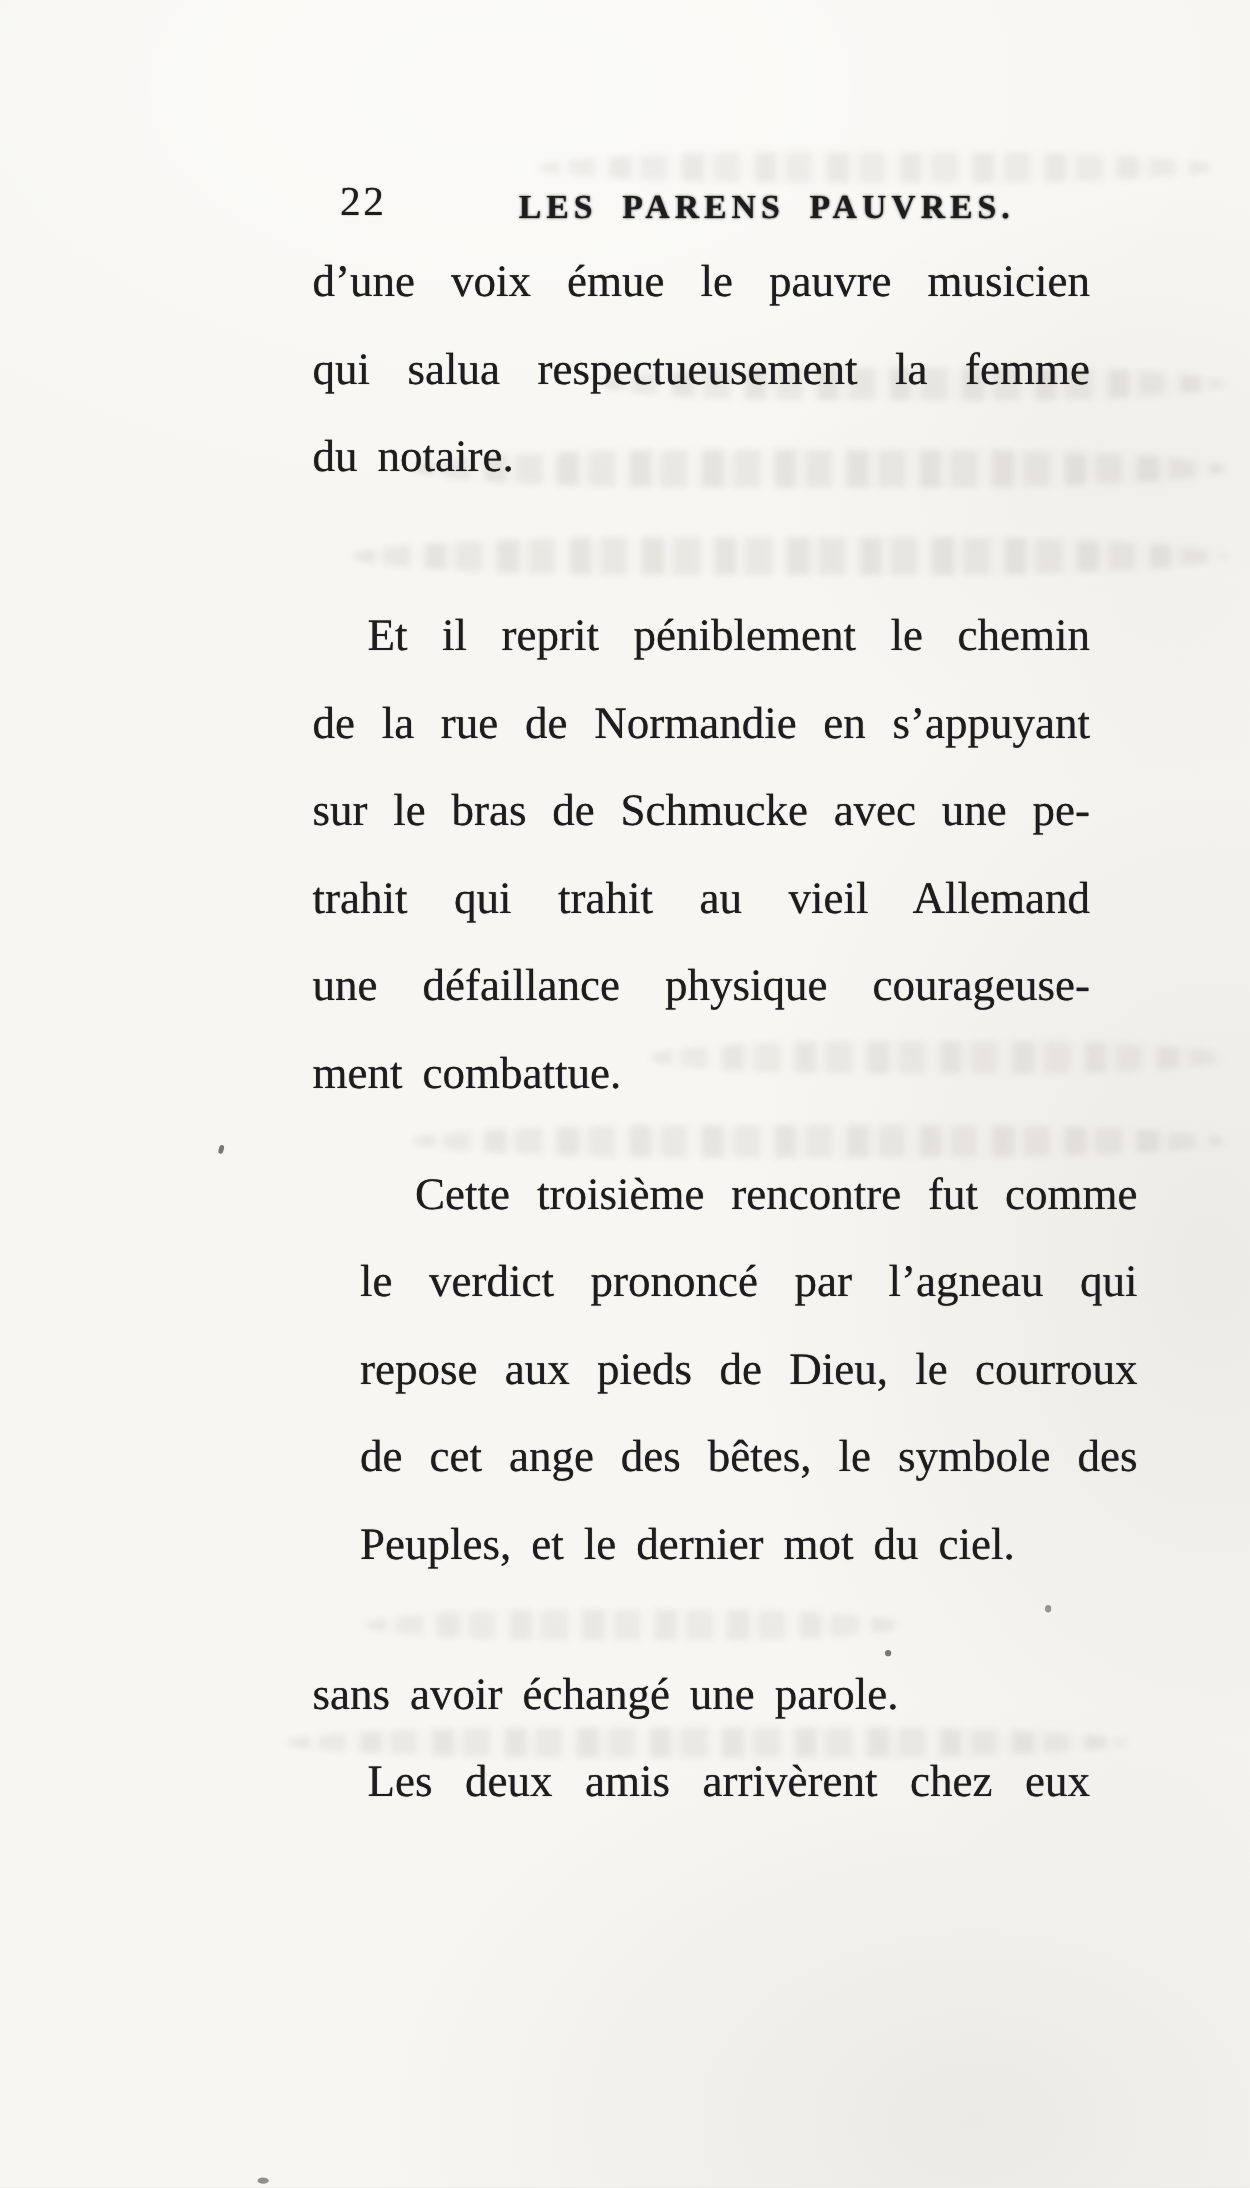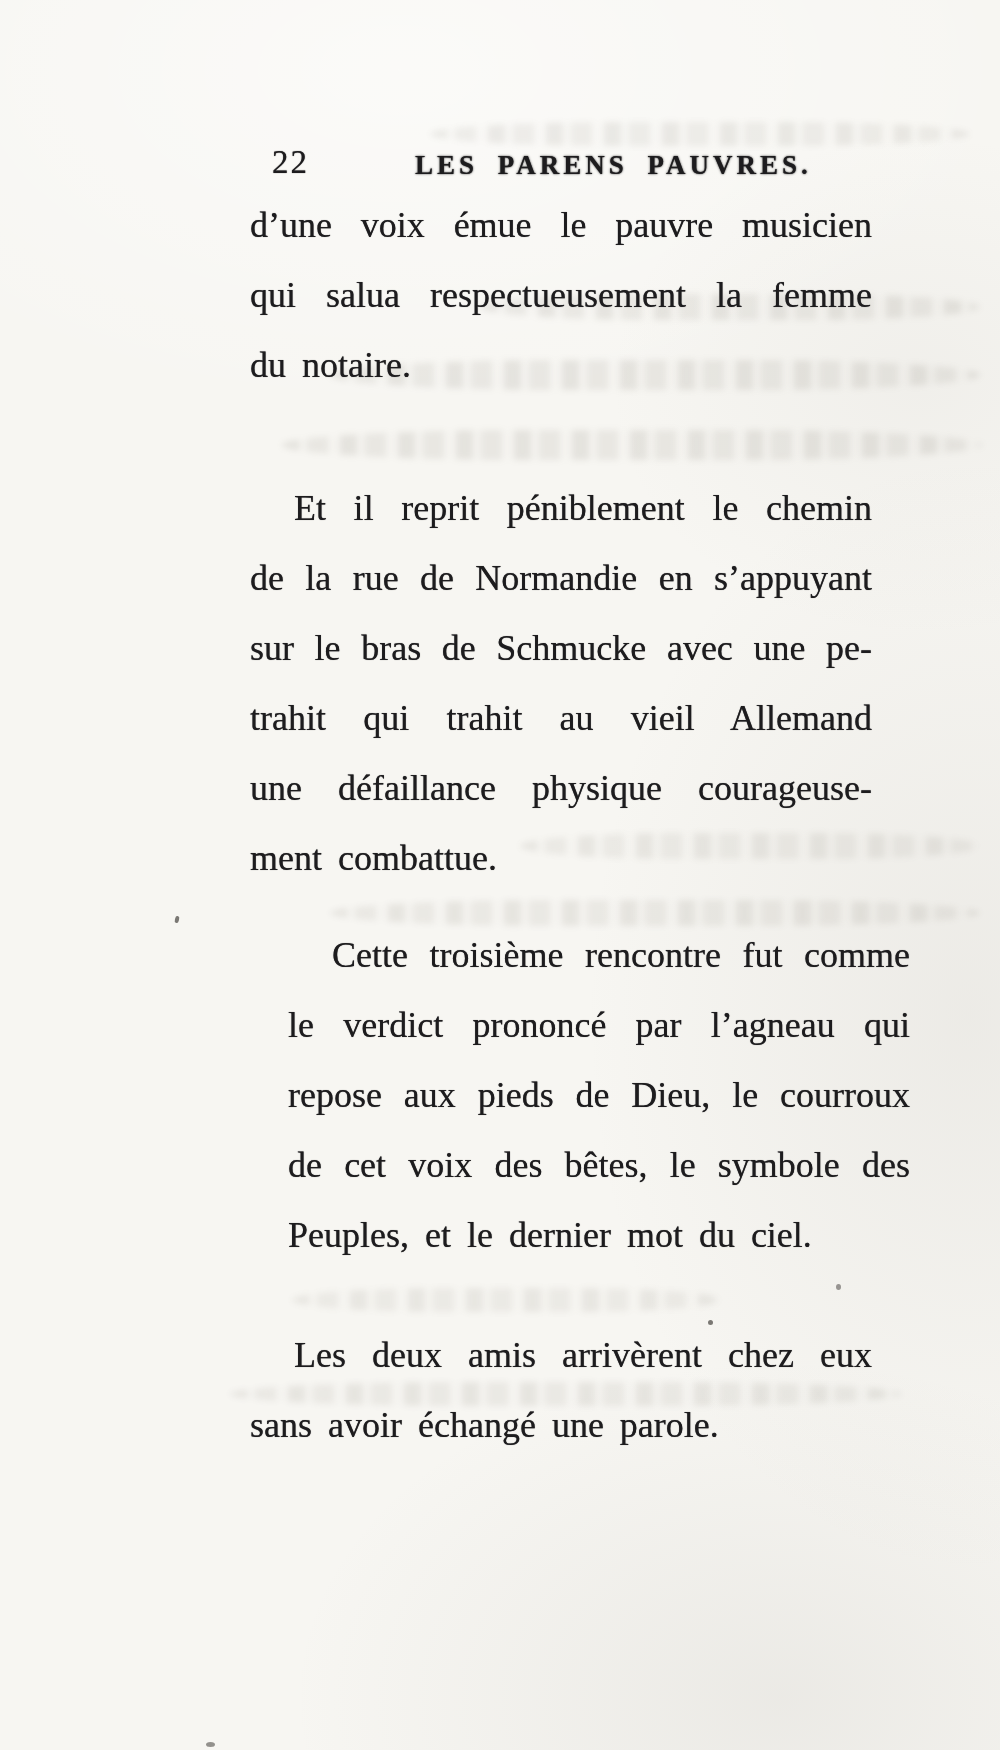--- a/index.html
+++ b/index.html
@@ -104,27 +104,27 @@
     <div class="line">sur le bras de Schmucke avec une pe-</div>
     <div class="line">trahit qui trahit au vieil Allemand</div>
     <div class="line">une défaillance physique courageuse-</div>
     <div class="line endline">ment combattue.</div>
   </div>
 
   <div class="para p3">
     <div class="line first">Cette troisième rencontre fut comme</div>
     <div class="line">le verdict prononcé par l’agneau qui</div>
     <div class="line">repose aux pieds de Dieu, le courroux</div>
-    <div class="line">de cet voix des bêtes, le symbole des</div>
+    <div class="line">de cet ange des bêtes, le symbole des</div>
     <div class="line endline">Peuples, et le dernier mot du ciel.</div>
   </div>
 
   <div class="para p4">
+    <div class="line endline">sans avoir échangé une parole.</div>
     <div class="line first">Les deux amis arrivèrent chez eux</div>
-    <div class="line endline">sans avoir échangé une parole.</div>
   </div>
 
   <div class="speck s1"></div>
   <div class="speck s2"></div>
   <div class="speck s3"></div>
   <div class="speck s4"></div>
 
 </div>
 
 </body></html>

